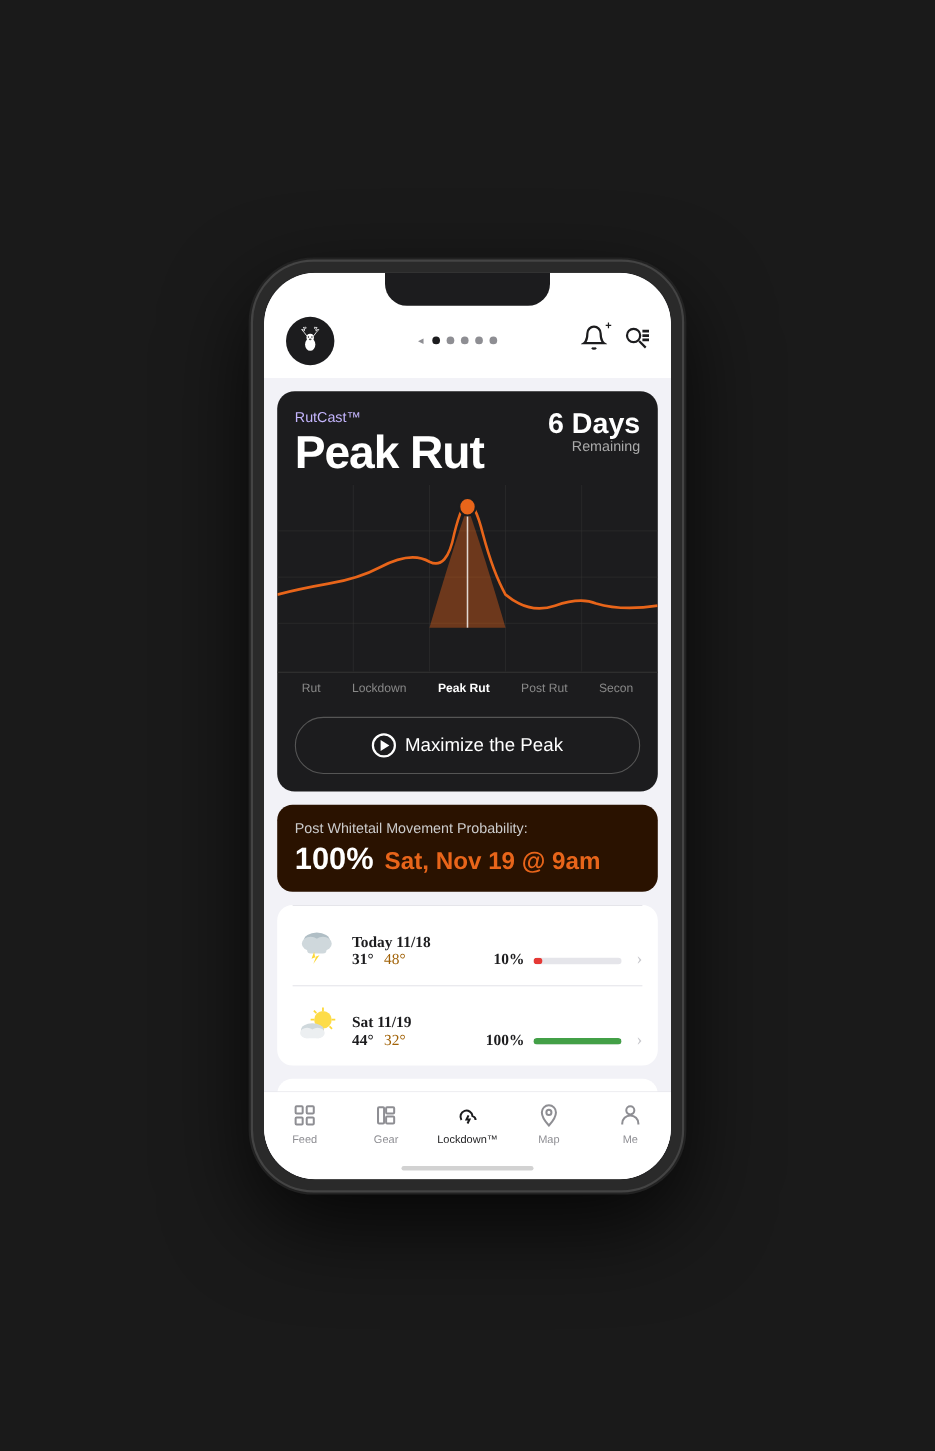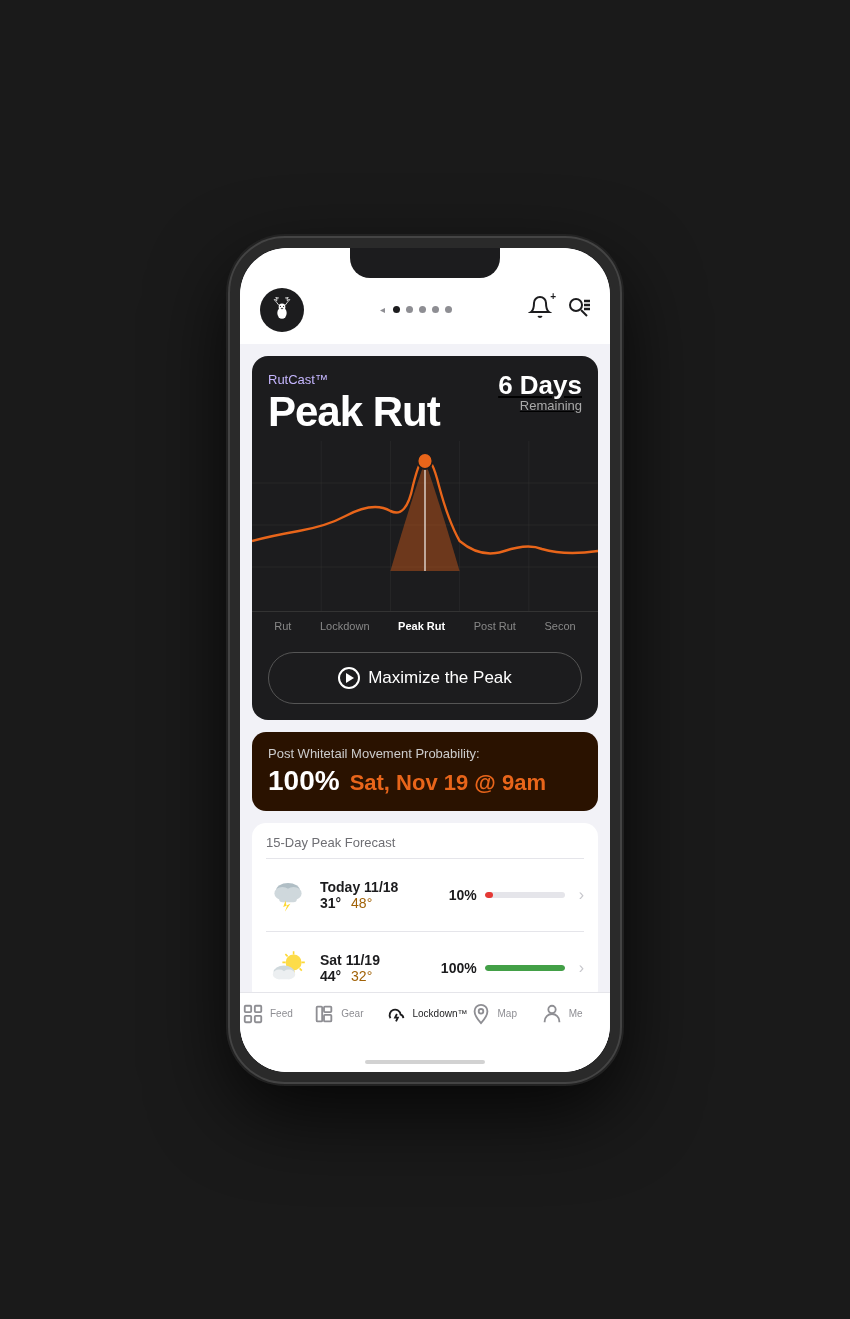--- a/index.html
+++ b/index.html
@@ -180,21 +180,20 @@
     .rutcast-title {
       color: #fff;
       font-size: 42px;
       font-weight: 800;
       letter-spacing: -1px;
       line-height: 1;
     }
 
     .days-remaining {
       text-align: right;
-      text-decoration: underline;
     }
 
     .days-num {
       color: #fff;
       font-size: 26px;
       font-weight: 700;
       line-height: 1;
     }
 
     .days-label {
@@ -319,23 +318,24 @@
     }
 
     .forecast-divider {
       height: 1px;
       background: #e5e5ea;
       margin: 0 14px;
     }
 
     .forecast-row {
       display: flex;
-      align-items: center;
+      align-items: flex-end;
       padding: 14px 14px;
       gap: 10px;
+      font-family: Liberation Serif, serif;
     }
 
     .weather-icon-container {
       width: 44px;
       height: 44px;
       flex-shrink: 0;
       display: flex;
       align-items: center;
       justify-content: center;
     }
@@ -460,21 +460,21 @@
       border-top: 1px solid #e5e5ea;
       display: flex;
       align-items: flex-start;
       padding-top: 8px;
       border-radius: 0 0 47px 47px;
     }
 
     .tab-item {
       flex: 1;
       display: flex;
-      flex-direction: row;
+      flex-direction: column;
       align-items: center;
       gap: 4px;
       cursor: pointer;
     }
 
     .tab-icon {
       width: 26px;
       height: 26px;
       display: flex;
       align-items: center;
@@ -610,21 +610,20 @@
 
       <div class="peak-movement-card">
         <div class="peak-movement-label">Post Whitetail Movement Probability:</div>
         <div class="peak-movement-value">
           <span class="peak-pct">100%</span>
           <span class="peak-date">Sat, Nov 19 @ 9am</span>
         </div>
       </div>
 
       <div class="forecast-section">
-        <div class="forecast-title">15-Day Peak Forecast</div>
         <div class="forecast-divider"></div>
 
         <div class="forecast-row">
           <div class="weather-icon-container">
 
             <svg viewBox="0 0 50 50" class="weather-icon-svg">
               <ellipse cx="25" cy="20" rx="15" ry="10" fill="#b0bec5"></ellipse>
               <ellipse cx="18" cy="23" rx="10" ry="8" fill="#cfd8dc"></ellipse>
               <ellipse cx="32" cy="23" rx="10" ry="8" fill="#cfd8dc"></ellipse>
               <rect x="14" y="26" width="22" height="8" rx="4" fill="#cfd8dc"></rect>

